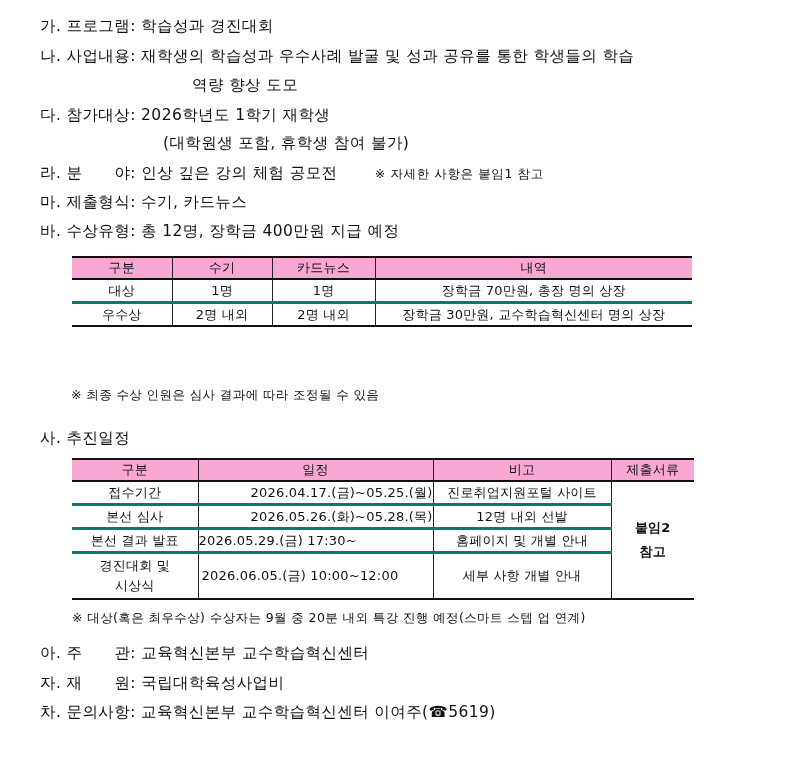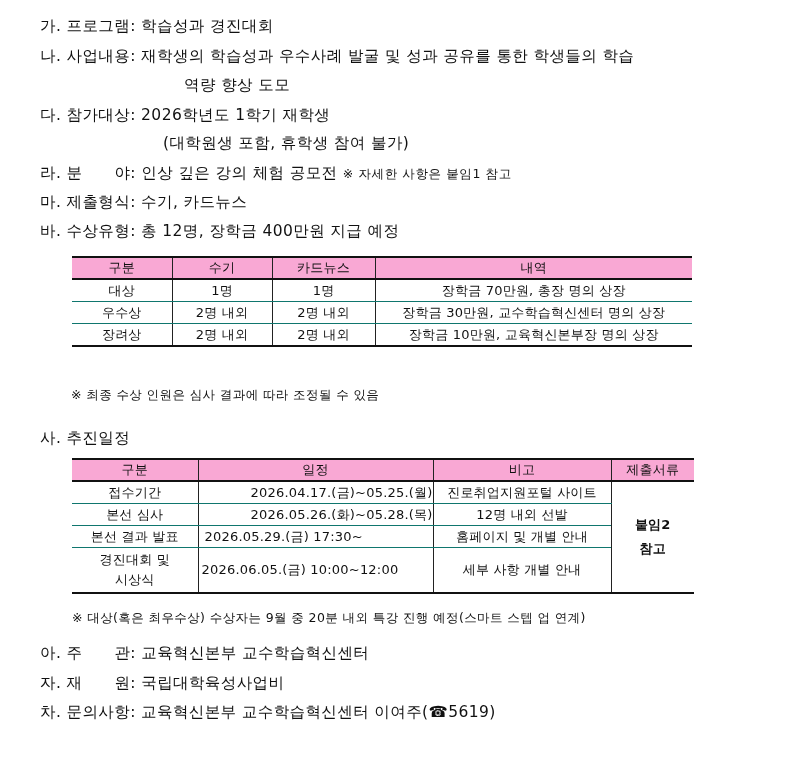--- a/index.html
+++ b/index.html
@@ -4,46 +4,46 @@
 <style>
   html, body { margin: 0; padding: 0; background: #ffffff; }
   body {
     width: 795px; height: 764px; position: relative; overflow: hidden;
     font-family: "DejaVu Sans", sans-serif; color: #111;
   }
   .line {
     position: absolute; left: 40px; font-size: 15.5px; white-space: pre;
     letter-spacing: 0.4px;
   }
-  .note { font-size: 12.5px; letter-spacing: 0.6px; }
+  .note { font-size: 12.5px; letter-spacing: 0.6px; margin-left: 32px; }
   .small-note { font-size: 12.5px; }
   table {
     position: absolute; border-collapse: collapse;
     font-size: 13px; letter-spacing: 0.2px;
   }
   th, td { text-align: center; padding: 0; font-weight: normal; white-space: nowrap; }
   thead th {
     background: #f9a8d4; border-top: 2.5px solid #111; border-bottom: 2px solid #111;
     height: 20px;
   }
-  tbody td { border-bottom: 1px solid #0f766e; height: 21px; }
+  tbody td { border-bottom: 3px solid #0f766e; height: 21px; }
   tbody tr:last-child td { border-bottom: 2.5px solid #111; }
   th + th, td + td { border-left: 1px solid #222; }
   #award-table { left: 72px; top: 256px; width: 620px; }
   #schedule-table { left: 72px; top: 458px; width: 622px; }
   #schedule-table td.multi { line-height: 20px; height: 44px; }
   .rowspan-cell { line-height: 24px; font-weight: bold; }
 </style>
 </head>
 <body>
 
 <div class="line" style="top:16px"><span>가. 프로그램: </span><span>학습성과 경진대회</span></div>
 
 <div class="line" style="top:46px"><span>나. 사업내용: </span><span>재학생의 학습성과 우수사례 발굴 및 성과 공유를 통한 학생들의 학습</span></div>
-<div class="line" style="top:75px; left:184px">역량 향상 도모</div>
+<div class="line" style="top:75px; left:192px">역량 향상 도모</div>
 
 <div class="line" style="top:105px"><span>다. 참가대상: </span><span>2026학년도 1학기 재학생</span></div>
 <div class="line" style="top:133px; left:163px">(대학원생 포함, 휴학생 참여 불가)</div>
 
 <div class="line" style="top:163px"><span>라. 분      야: </span><span>인상 깊은 강의 체험 공모전</span> <span class="note">※ 자세한 사항은 붙임1 참고</span></div>
 
 <div class="line" style="top:192px"><span>마. 제출형식: </span><span>수기, 카드뉴스</span></div>
 
 <div class="line" style="top:221px"><span>바. 수상유형: </span><span>총 12명, 장학금 400만원 지급 예정</span></div>
 
@@ -67,26 +67,20 @@
       <td>대상</td>
       <td>1명</td>
       <td>1명</td>
       <td>장학금 70만원, 총장 명의 상장</td>
     </tr>
     <tr>
       <td>우수상</td>
       <td>2명 내외</td>
       <td>2명 내외</td>
       <td>장학금 30만원, 교수학습혁신센터 명의 상장</td>
-    </tr>
-    <tr>
-      <td>장려상</td>
-      <td>2명 내외</td>
-      <td>2명 내외</td>
-      <td>장학금 10만원, 교육혁신본부장 명의 상장</td>
     </tr>
   </tbody>
 </table>
 
 <div class="line small-note" style="top:387px; left:71px">※ 최종 수상 인원은 심사 결과에 따라 조정될 수 있음</div>
 
 <div class="line" style="top:428px"><span>사. </span><span>추진일정</span></div>
 
 <table id="schedule-table">
   <colgroup>
@@ -113,21 +107,21 @@
         <div>참고</div>
       </td>
     </tr>
     <tr>
       <td>본선 심사</td>
       <td style="text-align:right; padding-left:6px">2026.05.26.(화)~05.28.(목)</td>
       <td>12명 내외 선발</td>
     </tr>
     <tr>
       <td>본선 결과 발표</td>
-      <td style="text-align:left; padding-left:6px">2026.05.29.(금) 17:30~</td>
+      <td style="text-align:left; padding-left:0">2026.05.29.(금) 17:30~</td>
       <td>홈페이지 및 개별 안내</td>
     </tr>
     <tr>
       <td class="multi" style="white-space:pre-line">경진대회 및
 시상식</td>
       <td style="text-align:left; padding-left:3px">2026.06.05.(금) 10:00~12:00</td>
       <td>세부 사항 개별 안내</td>
     </tr>
   </tbody>
 </table>

